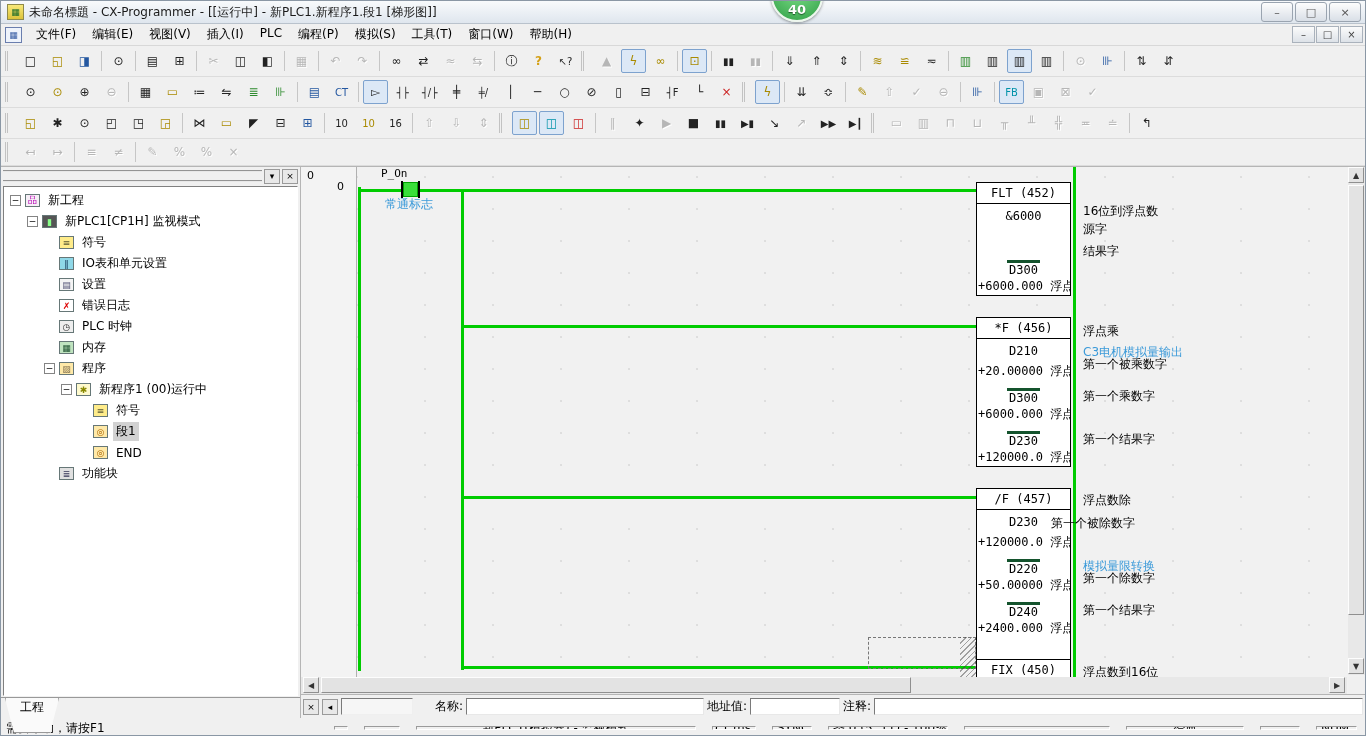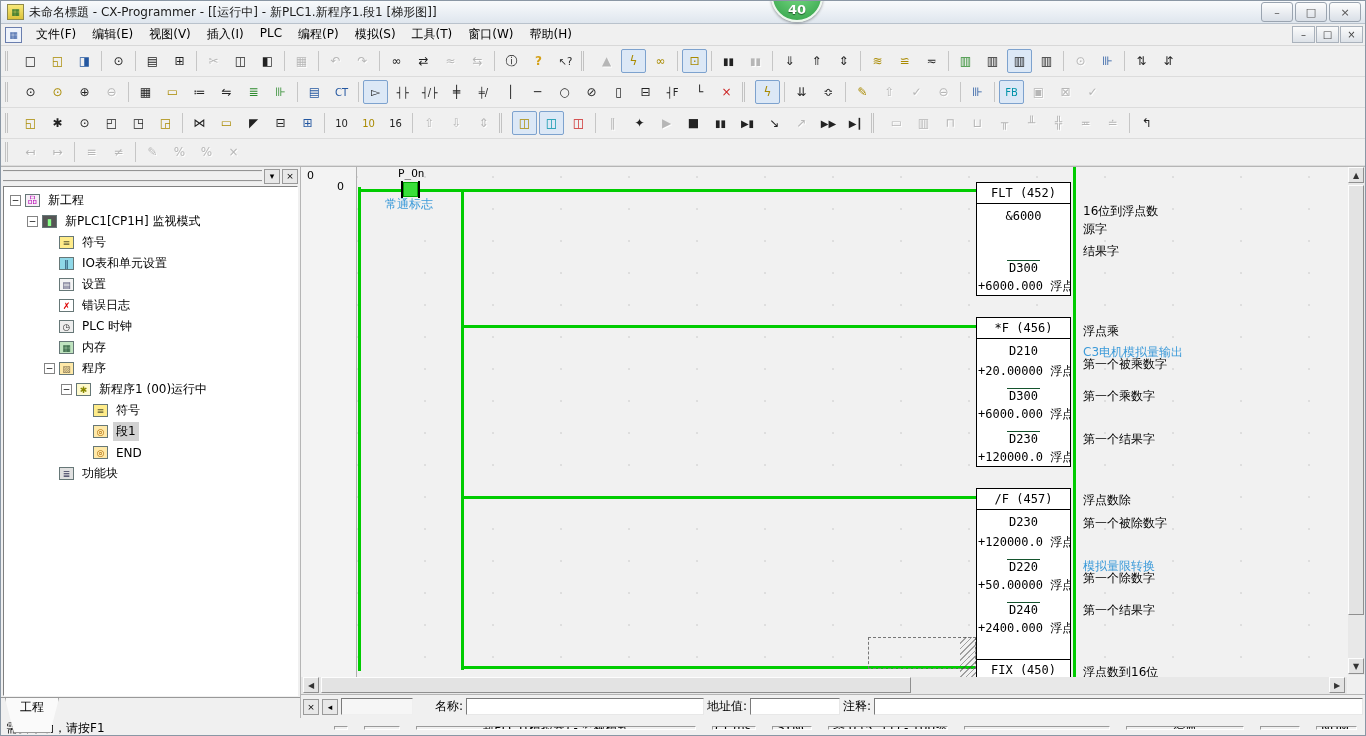--- a/index.html
+++ b/index.html
@@ -82,27 +82,27 @@
   .lcanvas{position:absolute;left:0;top:0;width:1046px;height:510px;overflow:hidden;}
   .dots{position:absolute;left:56px;top:0;width:984px;height:510px;
     background-image:radial-gradient(#c3c3c3 1px,transparent 1.3px);background-size:68px 32px;
     background-position:34px 26px;pointer-events:none;}
   .lmargin{position:absolute;left:0;top:0;width:55px;height:510px;background:#f3f3f3;border-right:1px solid #b0b0b0;}
   .rungno{position:absolute;left:6px;top:2px;font-size:11px;}
   .stepno{position:absolute;left:36px;top:13px;font-size:11px;}
   .gw{position:absolute;background:#00cc00;z-index:1;}
   .cbar{position:absolute;width:2px;height:17px;background:#000;z-index:3;}
   .csq{position:absolute;left:102px;top:15px;width:15px;height:15px;background:#3ade3a;border:1px solid #00a000;z-index:2;box-sizing:border-box;}
-  .clabel{position:absolute;left:97px;top:0px;z-index:3;font-family:"DejaVu Sans Mono",monospace;font-size:11px;}
+  .clabel{position:absolute;left:80px;top:0px;z-index:3;font-family:"DejaVu Sans Mono",monospace;font-size:11px;}
   .ccomment{position:absolute;left:84px;top:29px;z-index:3;color:#3b9ad9;font-size:12px;}
   .blk{position:absolute;background:#fff;border:1px solid #000;z-index:2;box-sizing:border-box;
     font-family:"DejaVu Sans Mono",monospace;font-size:12px;overflow:hidden;}
   .blk-title{height:20px;line-height:20px;text-align:center;border-bottom:1px solid #000;}
   .blk-op{height:22px;line-height:24px;text-align:center;}
-  .blk-op .ov{border-top:1px solid #14532d;padding:0 2px;line-height:14px;display:inline-block;margin-top:6px;}
+  .blk-op .ov{border-top:3px solid #14532d;padding:0 2px;line-height:14px;display:inline-block;margin-top:6px;}
   .blk-val{height:21px;line-height:20px;text-align:left;padding-left:1px;white-space:nowrap;}
   .ann{position:absolute;z-index:2;font-size:12px;white-space:nowrap;}
   .ann.blue{color:#3b9ad9;}
   .marquee{position:absolute;left:567px;top:470px;width:106px;height:30px;border:1px dashed #777;z-index:3;}
   .hatch{position:absolute;left:659px;top:470px;width:16px;height:40px;z-index:3;
     background:repeating-linear-gradient(135deg,rgba(60,60,60,.45) 0 1px,transparent 1px 4px);}
   
   .vscroll{position:absolute;right:0;top:0;width:17px;height:508px;background:#e8e8e8;}
   .hscroll{position:absolute;left:0;top:510px;width:1046px;height:17px;background:#e8e8e8;}
   .corner{position:absolute;right:0;top:510px;width:17px;height:17px;background:#f0f0f0;}
@@ -466,21 +466,21 @@
             <div class="blk" style="top: 321px; left: 675px; width: 95px; height: 176px;">
               <div class="blk-title">/F (457)</div>
               <div class="blk-op"><span>D230</span></div>
               <div class="blk-val">+120000.0 浮点</div>
               <div class="blk-op"><span class="ov">D220</span></div>
               <div class="blk-val">+50.00000 浮点</div>
               <div class="blk-op"><span class="ov">D240</span></div>
               <div class="blk-val">+2400.000 浮点</div>
             </div>
             <div class="ann" style="left: 782px; top: 325px;">浮点数除</div>
-            <div class="ann" style="left: 782px; top: 348px;">第一个被除数字</div>
+            <div class="ann" style="left: 750px; top: 348px;">第一个被除数字</div>
             <div class="ann blue" style="left: 782px; top: 391px;">模拟量限转换</div>
             <div class="ann" style="left: 782px; top: 403px;">第一个除数字</div>
             <div class="ann" style="left: 782px; top: 435px;">第一个结果字</div>
             <div class="blk" style="top: 492px; left: 675px; width: 95px; height: 34px;">
               <div class="blk-title">FIX (450)</div>
             </div>
             <div class="ann" style="left: 782px; top: 497px;">浮点数到16位</div>
           </div>
 
         <div class="vscroll">

